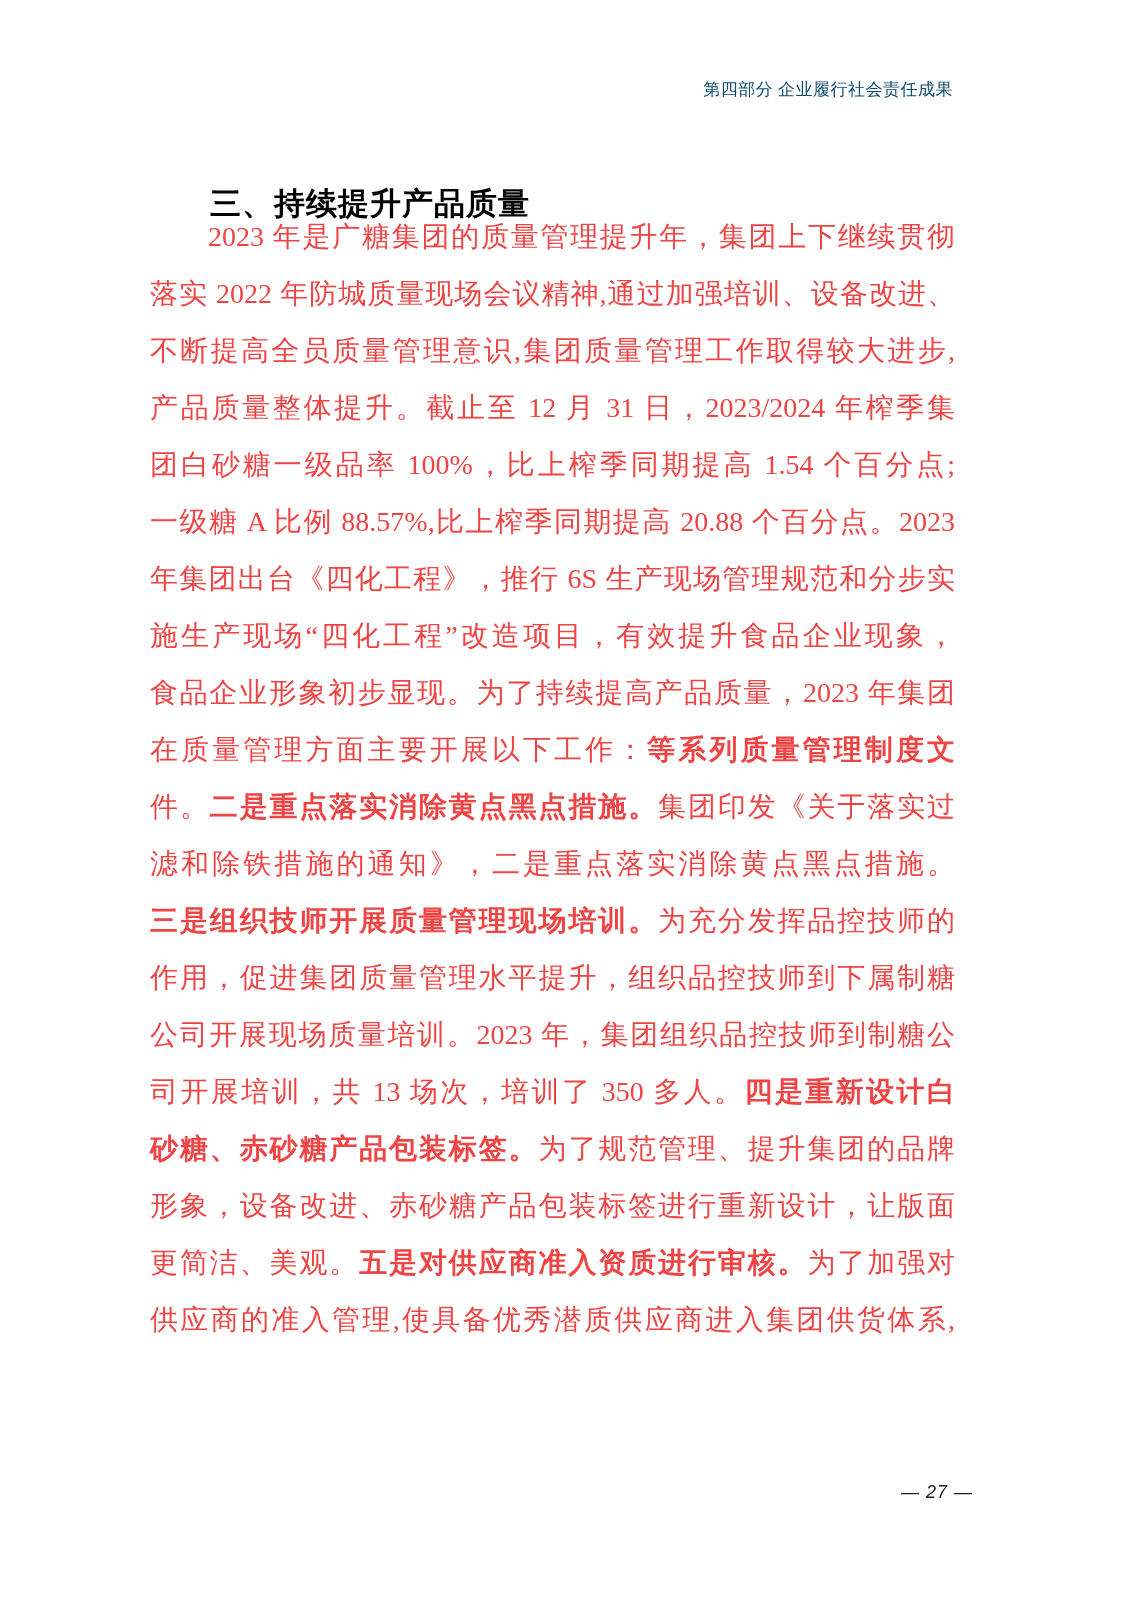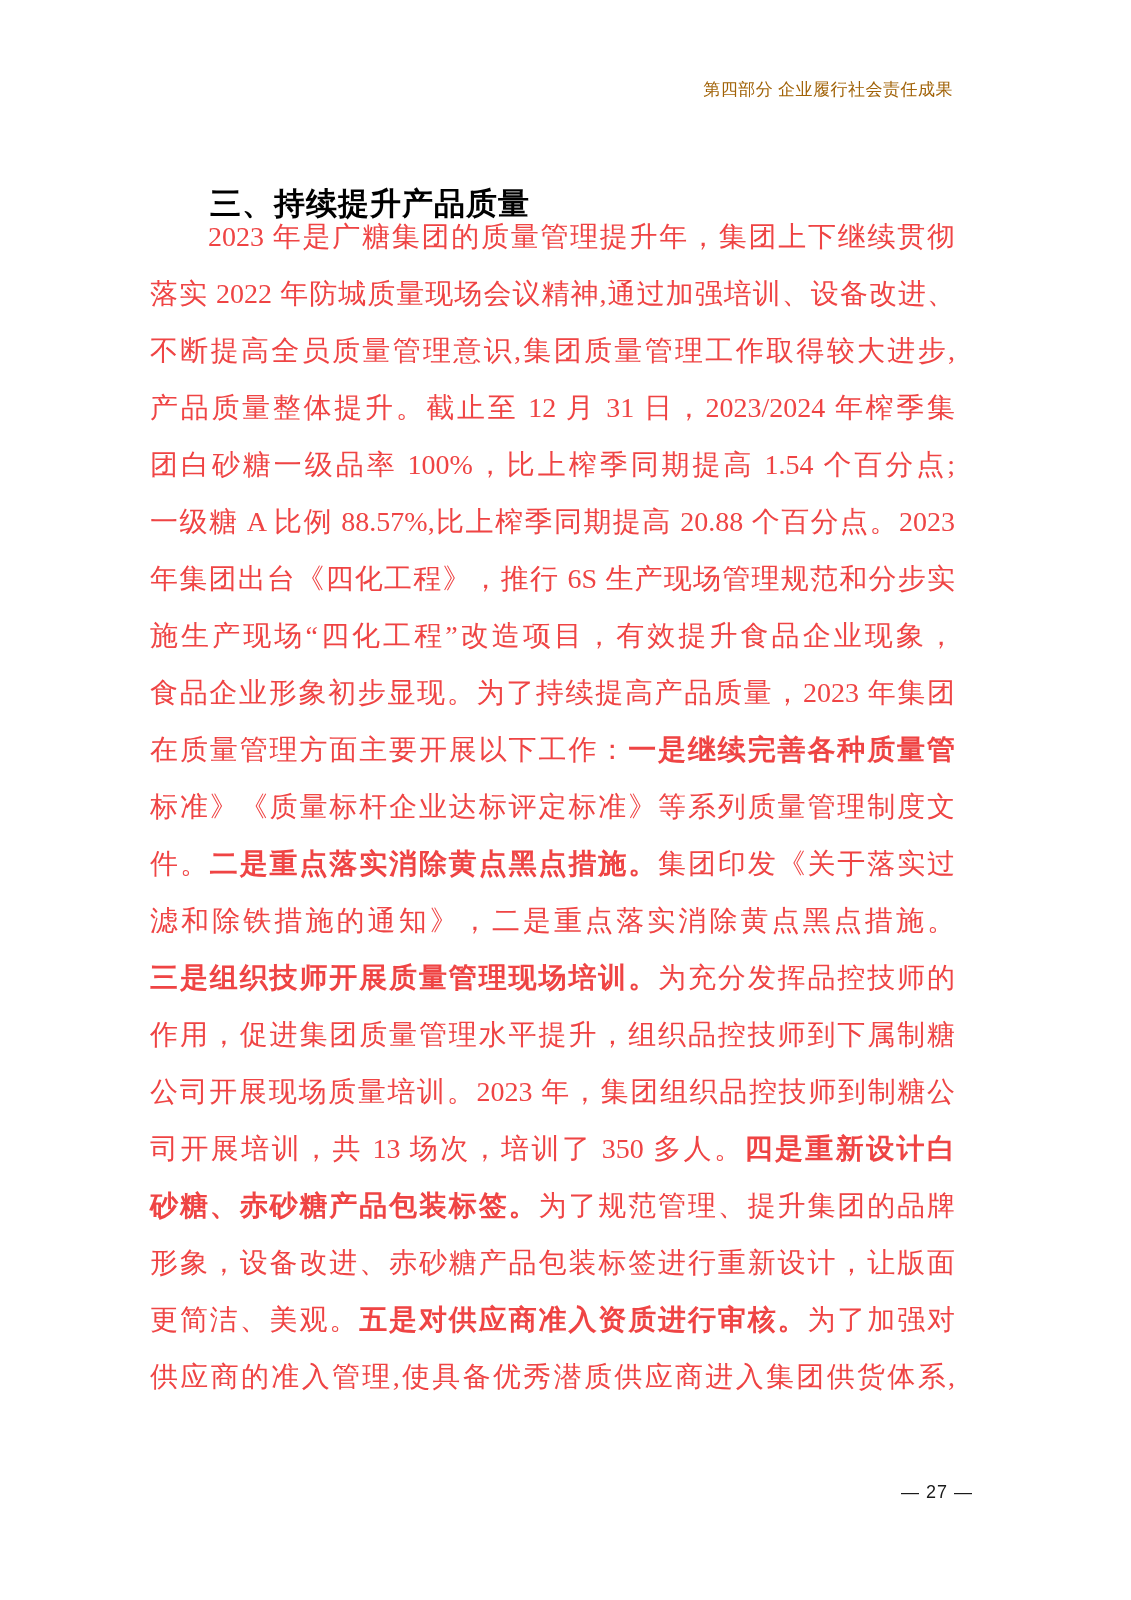--- a/index.html
+++ b/index.html
@@ -50,42 +50,42 @@
   .seg { font-weight: 400; }
   .seg.bold { font-weight: 700; }
   .page-number {
     position: absolute;
     top: 1482px;
     right: 158px;
     font-size: 18px;
     font-family: "Liberation Sans", "DejaVu Sans", sans-serif;
     color: #1a1a1a;
     letter-spacing: 1px;
+    font-style: italic;
   }
 </style>
 </head>
 <body>
 
 <div class="page">
-  <div class="running-header" style="color: #a16207; margin-left: 36px;">第四部分 企业履行社会责任成果</div>
+  <div class="running-header" style="color: #0c4a6e; margin-left: 36px;">第四部分 企业履行社会责任成果</div>
 
   <div class="doc-title">三、持续提升产品质量</div>
 
   <div class="paragraph">
       <div class="line indent"><span class="seg">2023 年是广糖集团的质量管理提升年，集团上下继续贯彻</span></div>
       <div class="line"><span class="seg">落实 2022 年防城质量现场会议精神,通过加强培训、设备改进、</span></div>
       <div class="line"><span class="seg">不断提高全员质量管理意识,集团质量管理工作取得较大进步,</span></div>
       <div class="line"><span class="seg">产品质量整体提升。截止至 12 月 31 日，2023/2024 年榨季集</span></div>
       <div class="line"><span class="seg">团白砂糖一级品率 100%，比上榨季同期提高 1.54 个百分点;</span></div>
       <div class="line"><span class="seg">一级糖 A 比例 88.57%,比上榨季同期提高 20.88 个百分点。2023</span></div>
       <div class="line"><span class="seg">年集团出台《四化工程》，推行 6S 生产现场管理规范和分步实</span></div>
       <div class="line"><span class="seg">施生产现场“四化工程”改造项目，有效提升食品企业现象，</span></div>
       <div class="line"><span class="seg">食品企业形象初步显现。为了持续提高产品质量，2023 年集团</span></div>
-      <div class="line"><span class="seg">在质量管理方面主要开展以下工作：</span><span class="seg bold">一是继续完善各种质量管</span></div>
-      <div class="line"><span class="seg">标准》《质量标杆企业达标评定标准》等系列质量管理制度文</span></div>
+      <div class="line"><span class="seg">在质量管理方面主要开展以下工作：</span><span class="seg bold">等系列质量管理制度文</span></div>
       <div class="line"><span class="seg">件。</span><span class="seg bold">二是重点落实消除黄点黑点措施。</span><span class="seg">集团印发《关于落实过</span></div>
       <div class="line"><span class="seg">滤和除铁措施的通知》，二是重点落实消除黄点黑点措施。</span></div>
       <div class="line"><span class="seg bold">三是组织技师开展质量管理现场培训。</span><span class="seg">为充分发挥品控技师的</span></div>
       <div class="line"><span class="seg">作用，促进集团质量管理水平提升，组织品控技师到下属制糖</span></div>
       <div class="line"><span class="seg">公司开展现场质量培训。2023 年，集团组织品控技师到制糖公</span></div>
       <div class="line"><span class="seg">司开展培训，共 13 场次，培训了 350 多人。</span><span class="seg bold">四是重新设计白</span></div>
       <div class="line"><span class="seg bold">砂糖、赤砂糖产品包装标签。</span><span class="seg">为了规范管理、提升集团的品牌</span></div>
       <div class="line"><span class="seg">形象，设备改进、赤砂糖产品包装标签进行重新设计，让版面</span></div>
       <div class="line"><span class="seg">更简洁、美观。</span><span class="seg bold">五是对供应商准入资质进行审核。</span><span class="seg">为了加强对</span></div>
       <div class="line"><span class="seg">供应商的准入管理,使具备优秀潜质供应商进入集团供货体系,</span></div>

